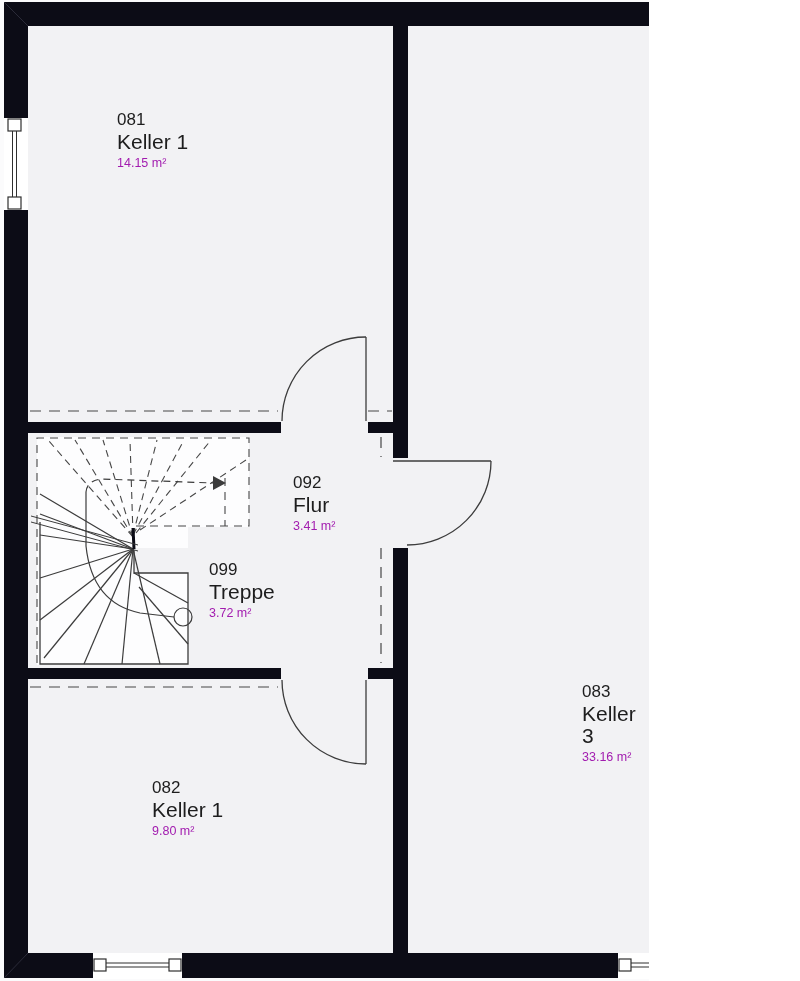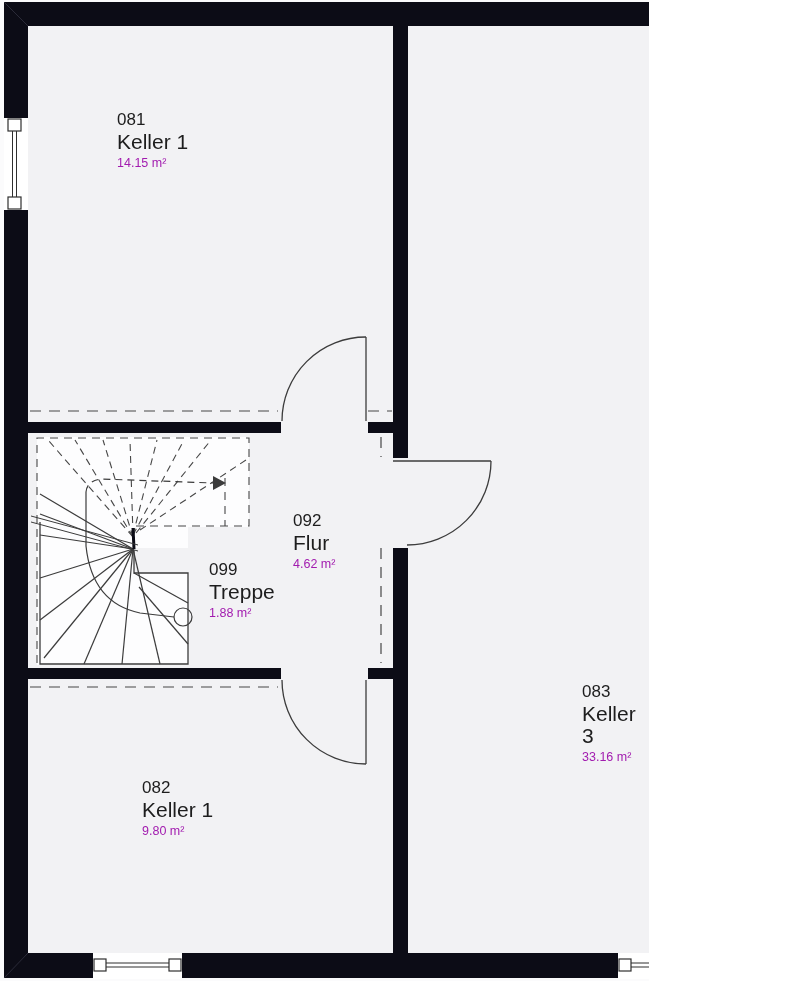--- a/index.html
+++ b/index.html
@@ -153,33 +153,33 @@
       </g>
     </g>
   </svg>
 
   <div class="room-label" style="left:117px;top:109px">
     <div class="rnum">081</div>
     <div class="rname">Keller 1</div>
     <div class="rarea">14.15 m²</div>
   </div>
 
-  <div class="room-label" style="left:293px;top:510px">
+  <div class="room-label" style="left:293px;top:472px">
     <div class="rnum">092</div>
     <div class="rname">Flur</div>
-    <div class="rarea">4.62 m²</div>
+    <div class="rarea">3.41 m²</div>
   </div>
 
   <div class="room-label" style="left:209px;top:559px">
     <div class="rnum">099</div>
     <div class="rname">Treppe</div>
-    <div class="rarea">1.88 m²</div>
+    <div class="rarea">3.72 m²</div>
   </div>
 
-  <div class="room-label" style="left:142px;top:777px">
+  <div class="room-label" style="left:152px;top:777px">
     <div class="rnum">082</div>
     <div class="rname">Keller 1</div>
     <div class="rarea">9.80 m²</div>
   </div>
 
   <div class="room-label" style="left:582px;top:681px">
     <div class="rnum">083</div>
     <div class="rname">Keller 3</div>
     <div class="rarea">33.16 m²</div>
   </div>

